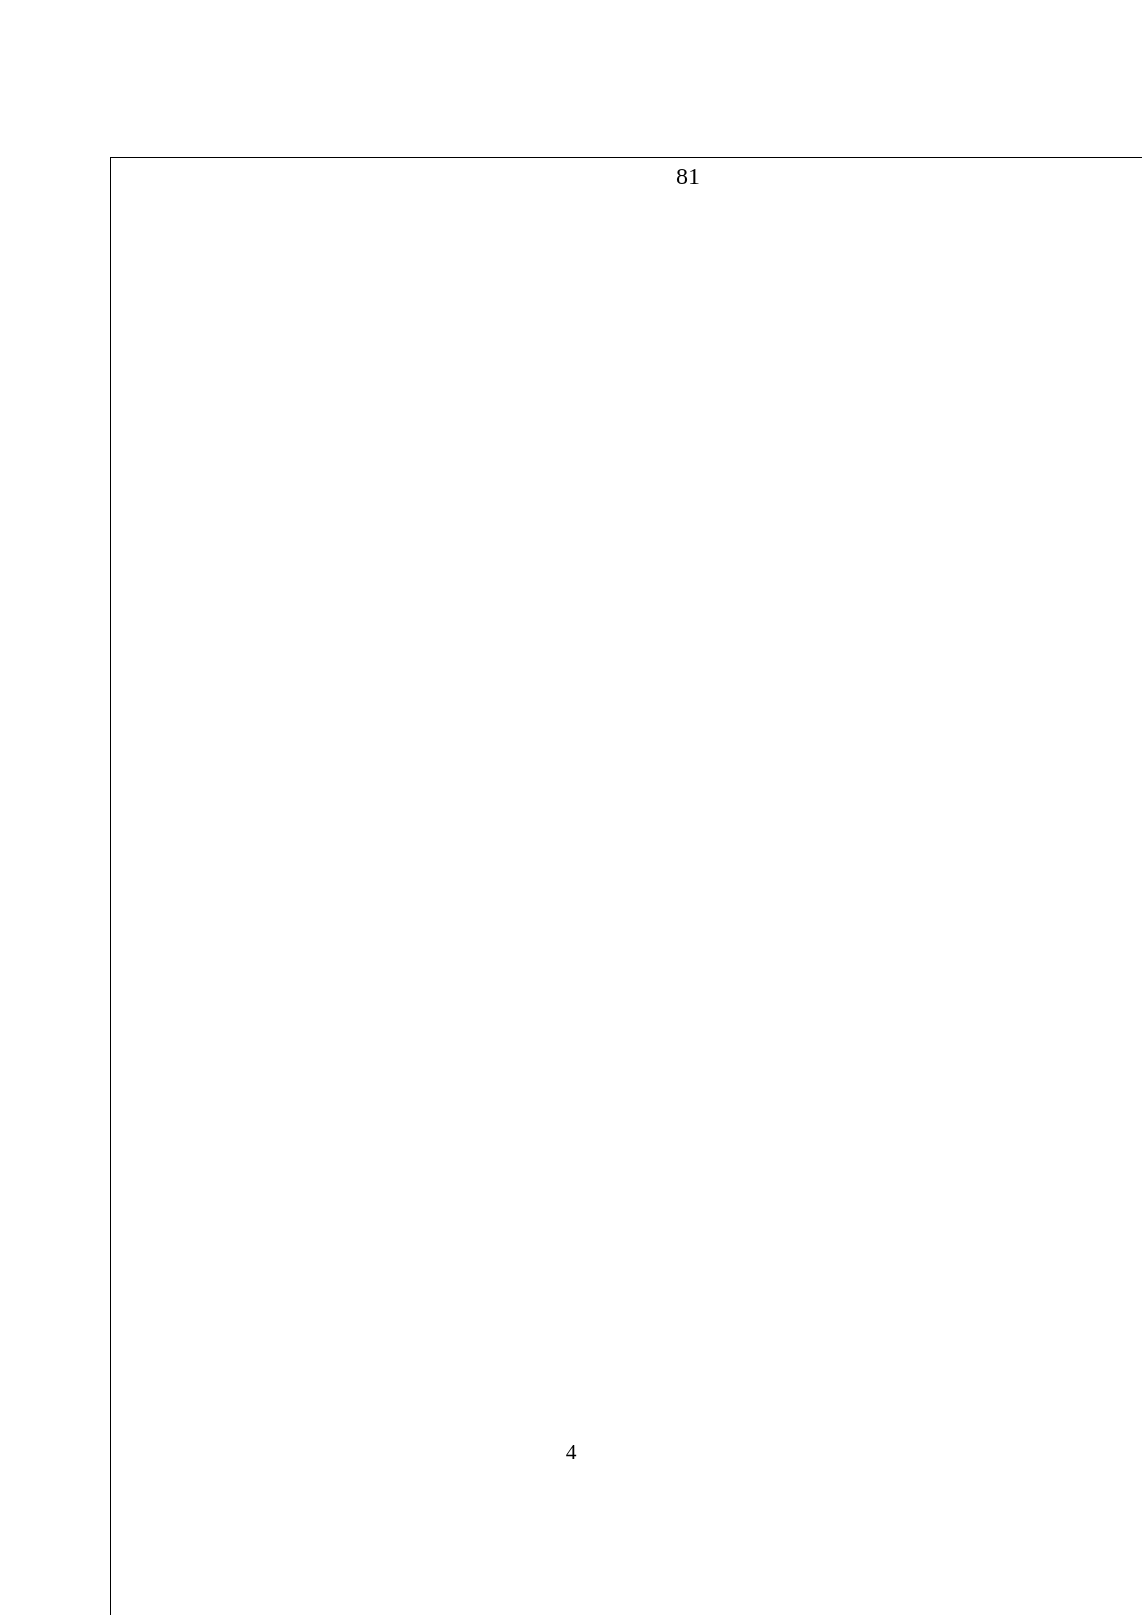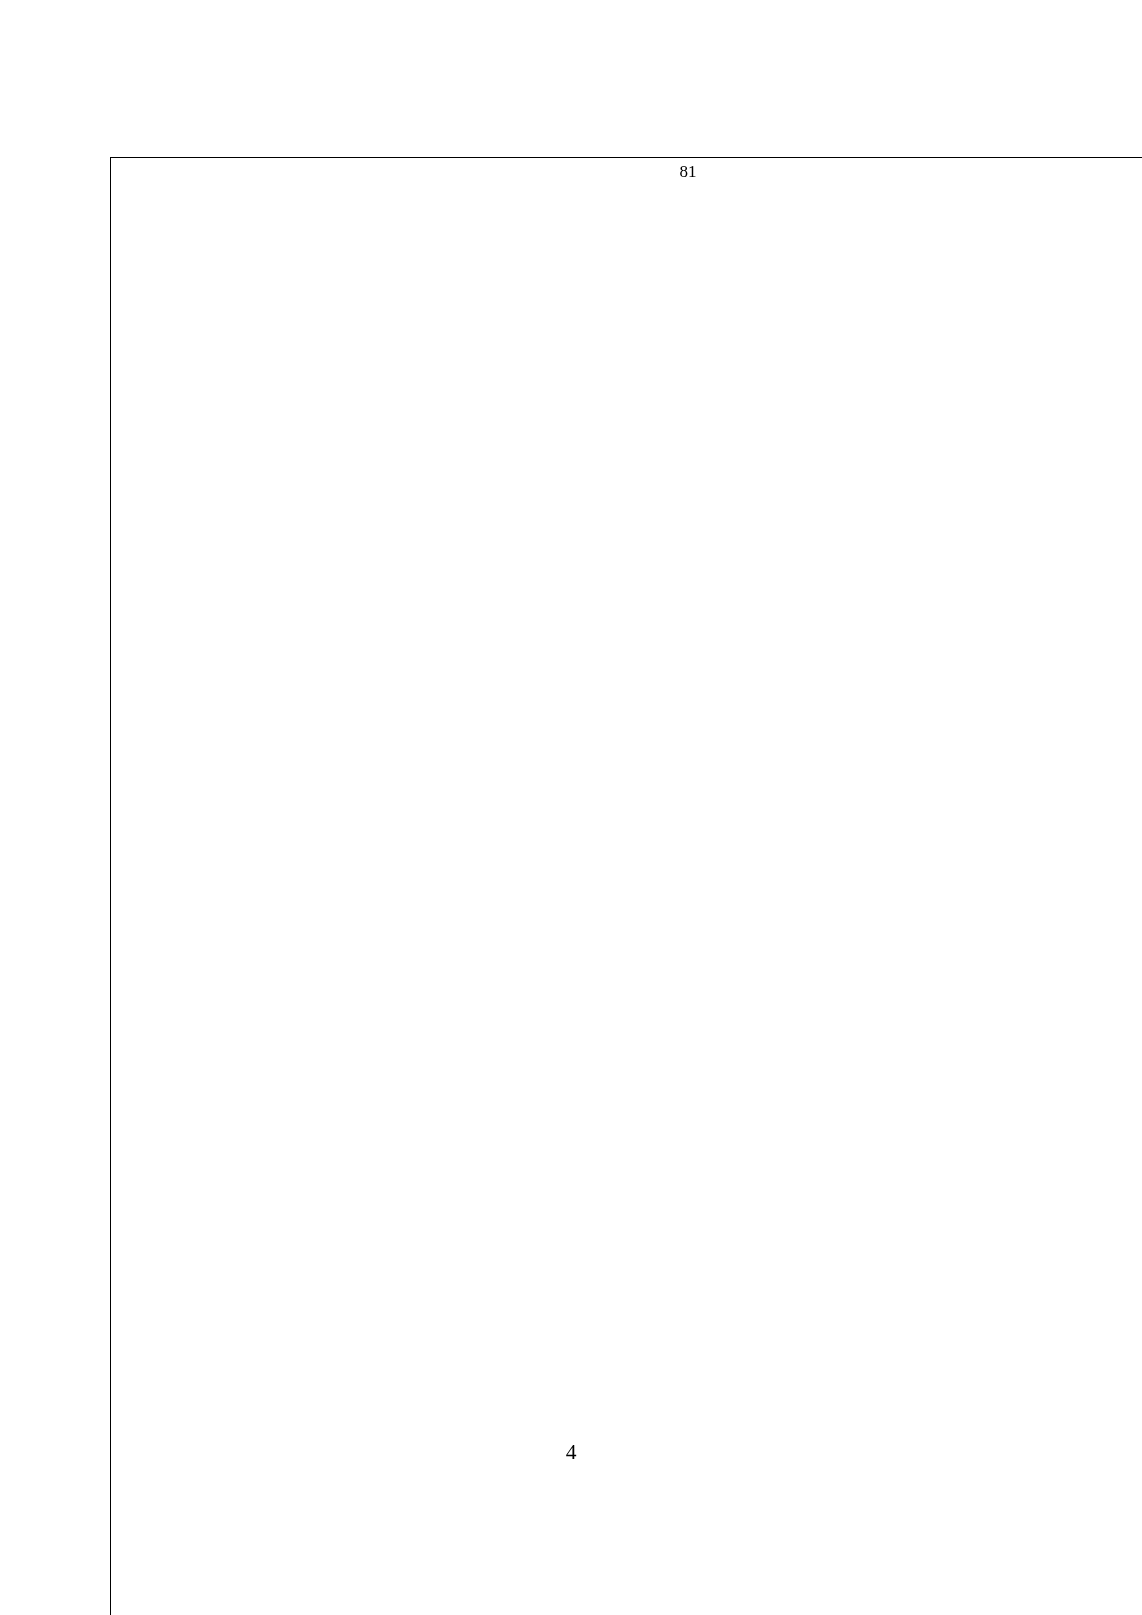--- a/index.html
+++ b/index.html
@@ -30,21 +30,21 @@
     position: absolute;
     left: 110px;
     top: 157px;
     width: 880px;
   }
 
   table.toc {
     border-collapse: collapse;
     width: 880px;
     table-layout: fixed;
-    font-size: 17px;
+    font-size: 24px;
     line-height: 1.30;
     padding-left: 16px;
   }
 
   table.toc col.c-num   { width: 118px; }
   table.toc col.c-title { width: 713px; }
   table.toc col.c-page  { width: 49px; }
 
   table.toc td {
     border: 1.6px solid #000;

